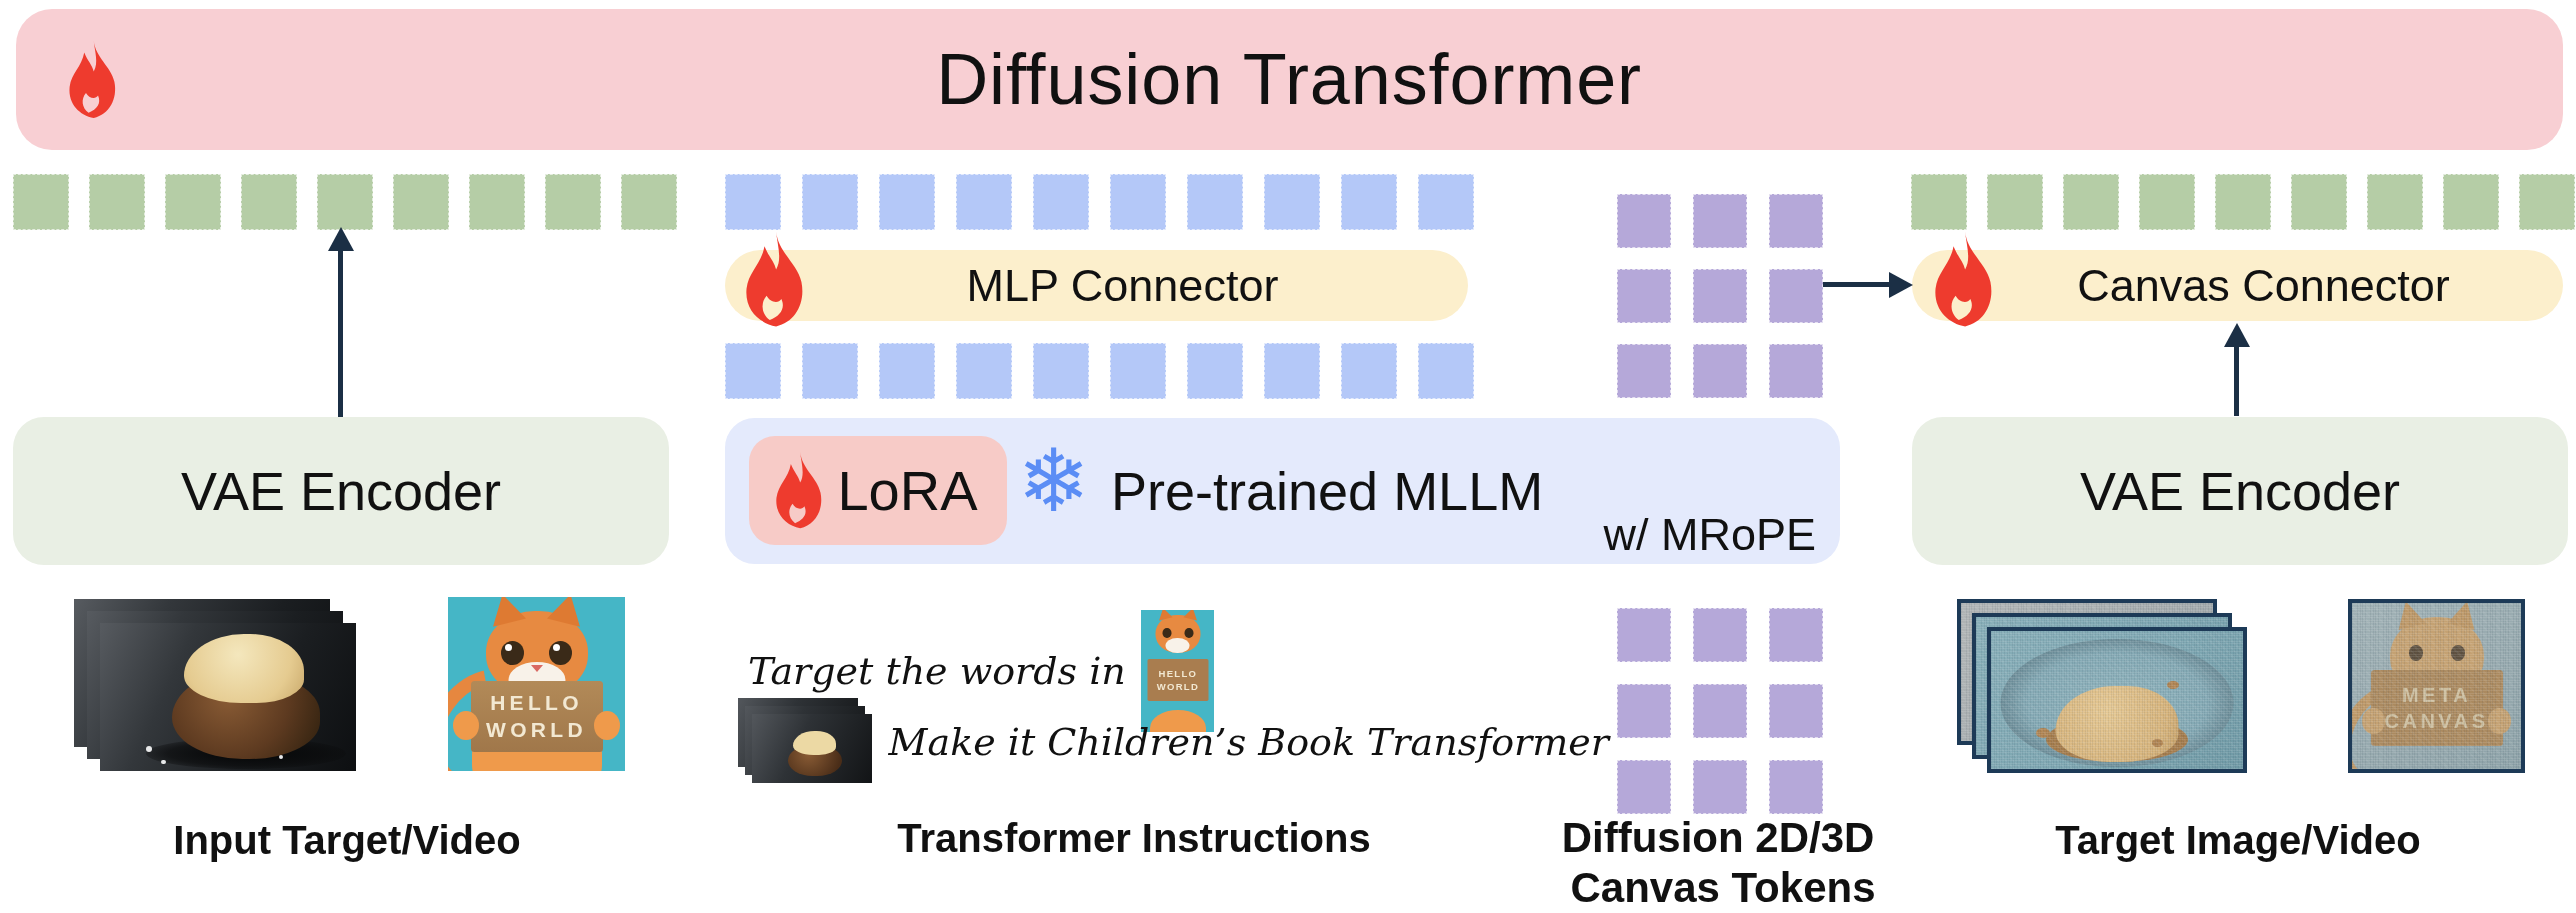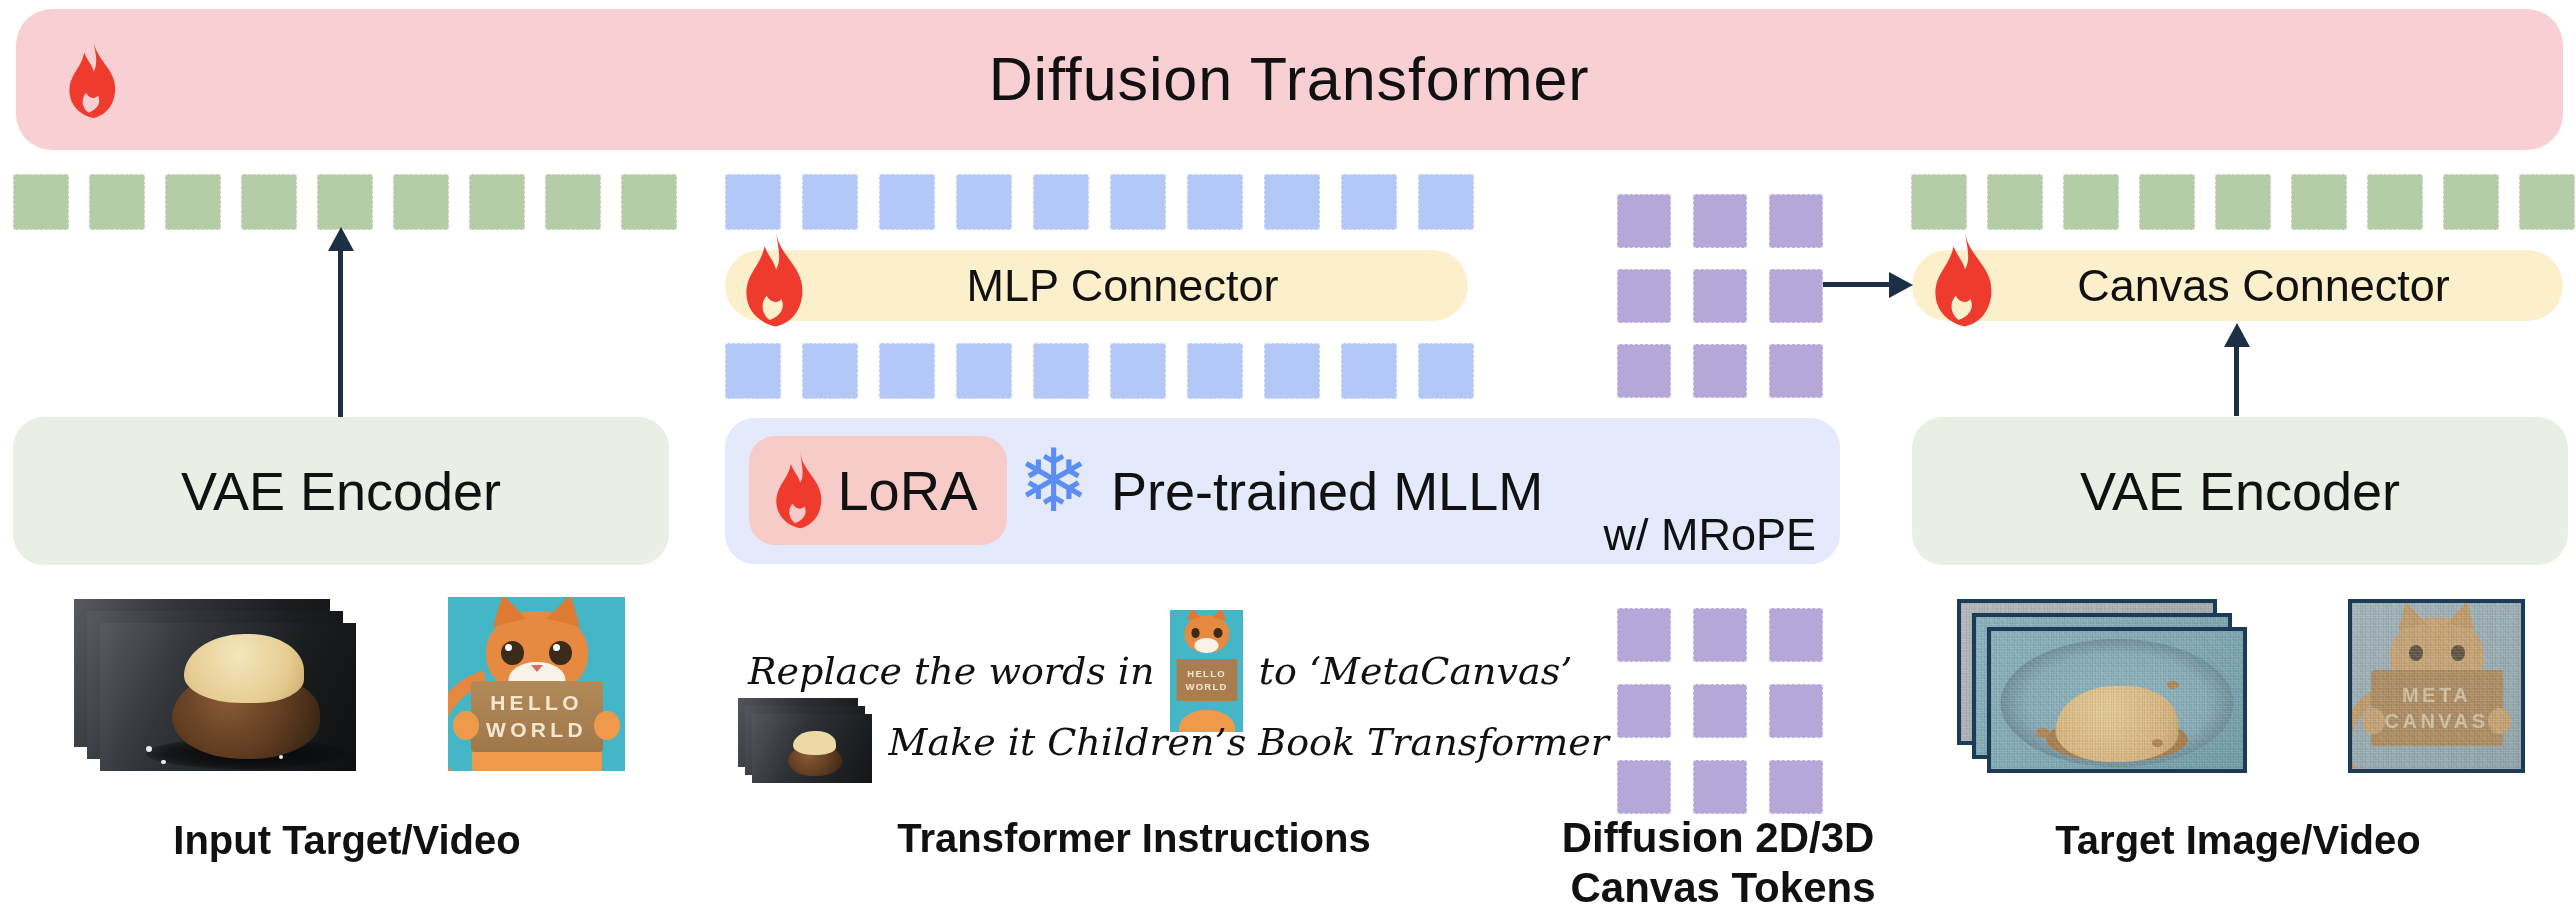--- a/index.html
+++ b/index.html
@@ -7,21 +7,21 @@
     position:relative;width:2576px;height:913px;background:#ffffff;overflow:hidden;
     font-family:"Liberation Sans","DejaVu Sans",sans-serif;color:#111;
   }
   .abs{position:absolute;}
   
   .banner{
     left:15.6px;top:8.7px;width:2547px;height:141px;border-radius:36px;
     background:var(--banner-pink,#f8cfd3);
     display:flex;align-items:center;justify-content:center;
   }
-  .banner-title{font-size:61px;font-weight:500;letter-spacing:0.9px;}
+  .banner-title{font-size:72px;font-weight:500;letter-spacing:0.9px;}
   .vae-box{
     width:656px;height:148px;border-radius:31px;background:var(--vae-sage,#e9efe4);
     display:flex;align-items:center;justify-content:center;
   }
   .vae-label{font-size:54px;font-weight:500;}
   .conn-box{
     height:71px;border-radius:36px;background:var(--connector-yellow,#fcefcc);
     display:flex;align-items:center;justify-content:center;
   }
   .conn-label{font-size:45px;font-weight:500;padding-left:52px;}
@@ -306,36 +306,35 @@
     </div>
     <div class="cat-sign">
       <span>HELLO</span>
       <span>WORLD</span>
     </div>
     <div class="cat-paw l"></div>
     <div class="cat-paw r"></div>
   </div>
 
   <div class="abs instr" style="left:748px;top:608px;height:126px;">
-    <span>Replace the words in</span>
+    <span>Target the words in</span>
     <span class="mini-cat">
       <span class="mc-head">
           <span class="mc-ear l"></span>
           <span class="mc-ear r"></span>
         <span class="mc-eye l"></span>
           <span class="mc-eye r"></span>
           <span class="mc-muzzle"></span>
         </span>
       <span class="mc-body"></span>
       <span class="mc-sign">
           <span>HELLO</span>
           <span>WORLD</span>
         </span>
     </span>
-    <span>to ‘MetaCanvas’</span>
   </div>
 
   <div class="abs instr" style="left:738px;top:693px;height:97px;">
     <span class="mini-burger">
       <span class="mb-frame" style="left:0;top:0;"></span>
       <span class="mb-frame" style="left:7px;top:7.8px;"></span>
       <span class="mb-frame" style="left:14px;top:15.6px;">
           <span class="mb-patty"></span>
           <span class="mb-cheese"></span>
         </span>

